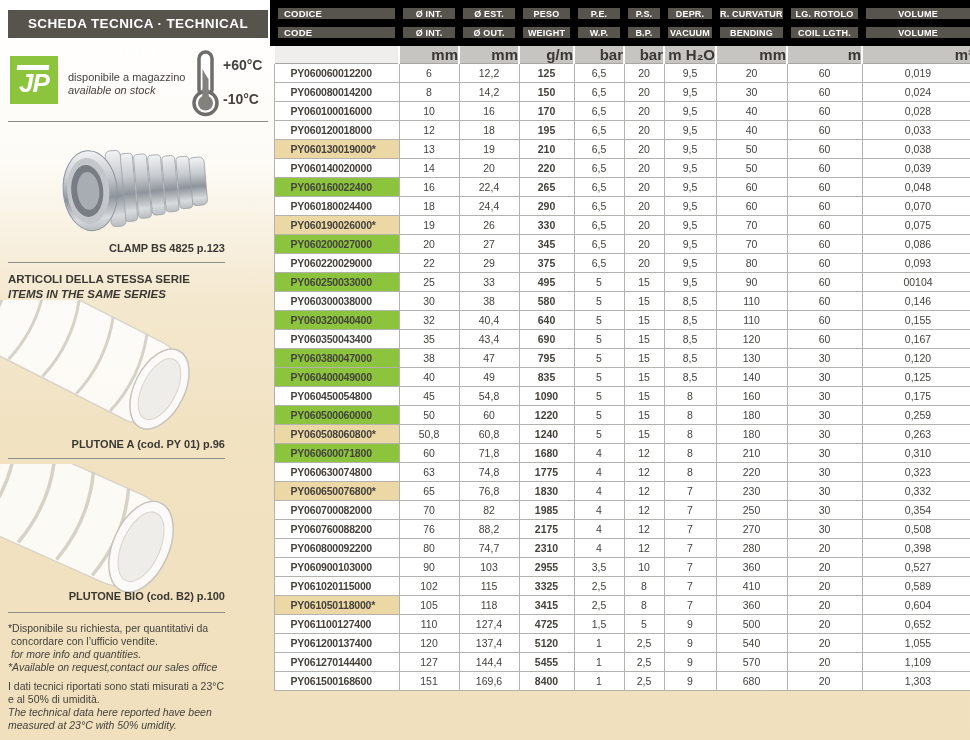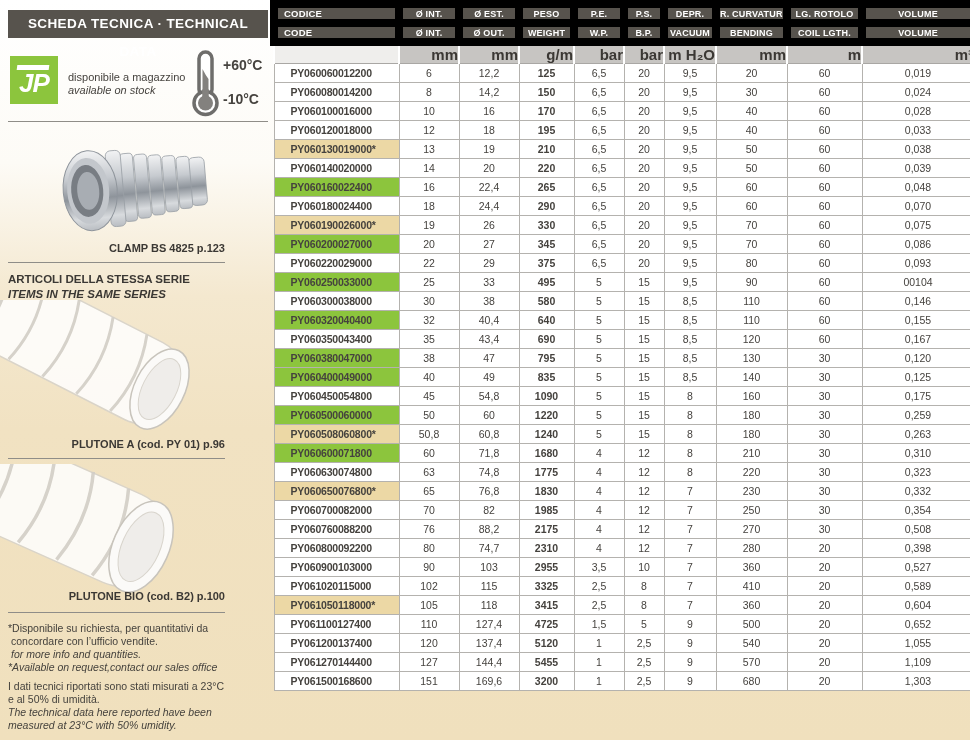--- a/index.html
+++ b/index.html
@@ -612,21 +612,21 @@
           <td class="val">2,5</td>
           <td class="val">9</td>
           <td class="val">570</td>
           <td class="val">20</td>
           <td class="val">1,109</td>
         </tr>
         <tr>
           <td class="code">PY061500168600</td>
           <td class="val">151</td>
           <td class="val">169,6</td>
-          <td class="val wgt">3200</td>
+          <td class="val wgt">8400</td>
           <td class="val">1</td>
           <td class="val">2,5</td>
           <td class="val">9</td>
           <td class="val">680</td>
           <td class="val">20</td>
           <td class="val">1,303</td>
         </tr>
       </tbody>
   </table>
 </div>

